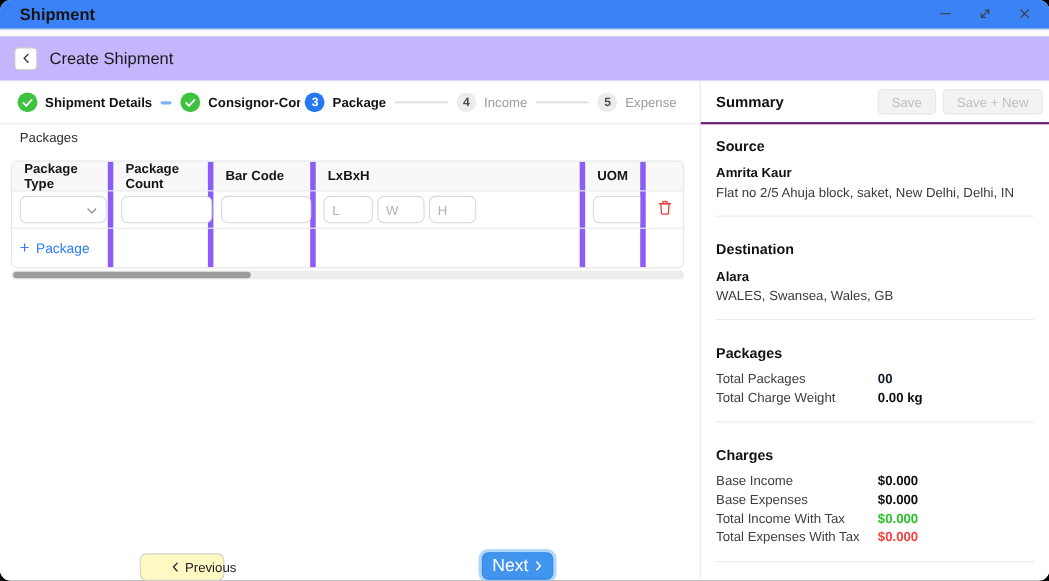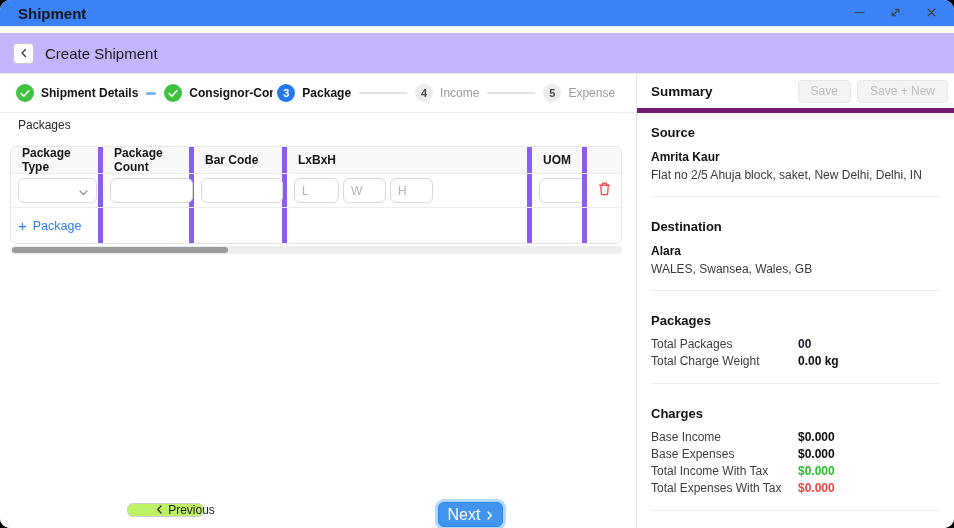--- a/index.html
+++ b/index.html
@@ -59,25 +59,25 @@
   .trash-btn { background:none; border:none; cursor:pointer; display:flex; align-items:center; }
   .addrow { height:35px; }
   .add-link { display:flex; align-items:center; gap:6px; color:#2e7ff2; font-size:12.5px; font-weight:500; cursor:pointer; background:none; border:none; }
   .add-plus { font-size:15px; font-weight:400; line-height:1; }
 
   
   .hscroll { position:absolute; top:172px; left:10px; width:612px; height:8px; background:#ededed; border-radius:4px; }
   .hthumb { position:absolute; left:2px; top:1px; width:216px; height:6px; background:#9c9c9c; border-radius:3px; cursor:grab; }
 
   
-  .prev-btn { position:absolute; left:127px; top:429px; width:77px; height:14px; background:#bef264; border:1px solid #cfcfcf; border-radius:6px; display:flex; align-items:center; justify-content:center; gap:5px; font-size:12px; color:#222; cursor:pointer;padding-left:40px; }
+  .prev-btn { position:absolute; left:127px; top:429px; width:77px; height:25px; background:#fef9c3; border:1px solid #cfcfcf; border-radius:6px; display:flex; align-items:center; justify-content:center; gap:5px; font-size:12px; color:#222; cursor:pointer;padding-left:40px; }
   .next-btn { position:absolute; left:438px; top:428px; width:65px; height:25px; background:#4295ee; border:1px solid #2f86e8; border-radius:6px; box-shadow:0 0 0 3px rgba(130,190,250,.6); color:#fff; display:flex; align-items:center; justify-content:center; gap:6px; font-size:16px; cursor:pointer; }
 
   
-  .aside-header { height:39px; border-bottom:5px solid #701a75; display:flex; align-items:center; padding:0 6px 0 14px; }
+  .aside-header { height:39px; border-bottom:2px solid #701a75; display:flex; align-items:center; padding:0 6px 0 14px; }
   .aside-title { font-size:13.5px; font-weight:700; color:#111; }
   .save-btns { margin-left:auto; display:flex; gap:6px; }
   .btn-disabled { height:23px; padding:0 12px; background:#f3f3f3; border:1px solid #e7e7e7; border-radius:4px; color:#bdbdbd; font-size:12px; display:flex; align-items:center; cursor:default; }
   .aside-body { padding:12px 14px 0 14px; }
   .sec-heading { font-size:13px; font-weight:700; color:#111; }
   .party-name { font-size:12px; font-weight:700; color:#111; margin-top:10px; }
   .party-addr { font-size:12px; color:#3a3a3a; margin-top:5px; line-height:1.15; }
   .divider { border-bottom:1px solid #ececec; margin-top:13px; }
   .section { margin-top:22px; }
   .section.first { margin-top:0; }

